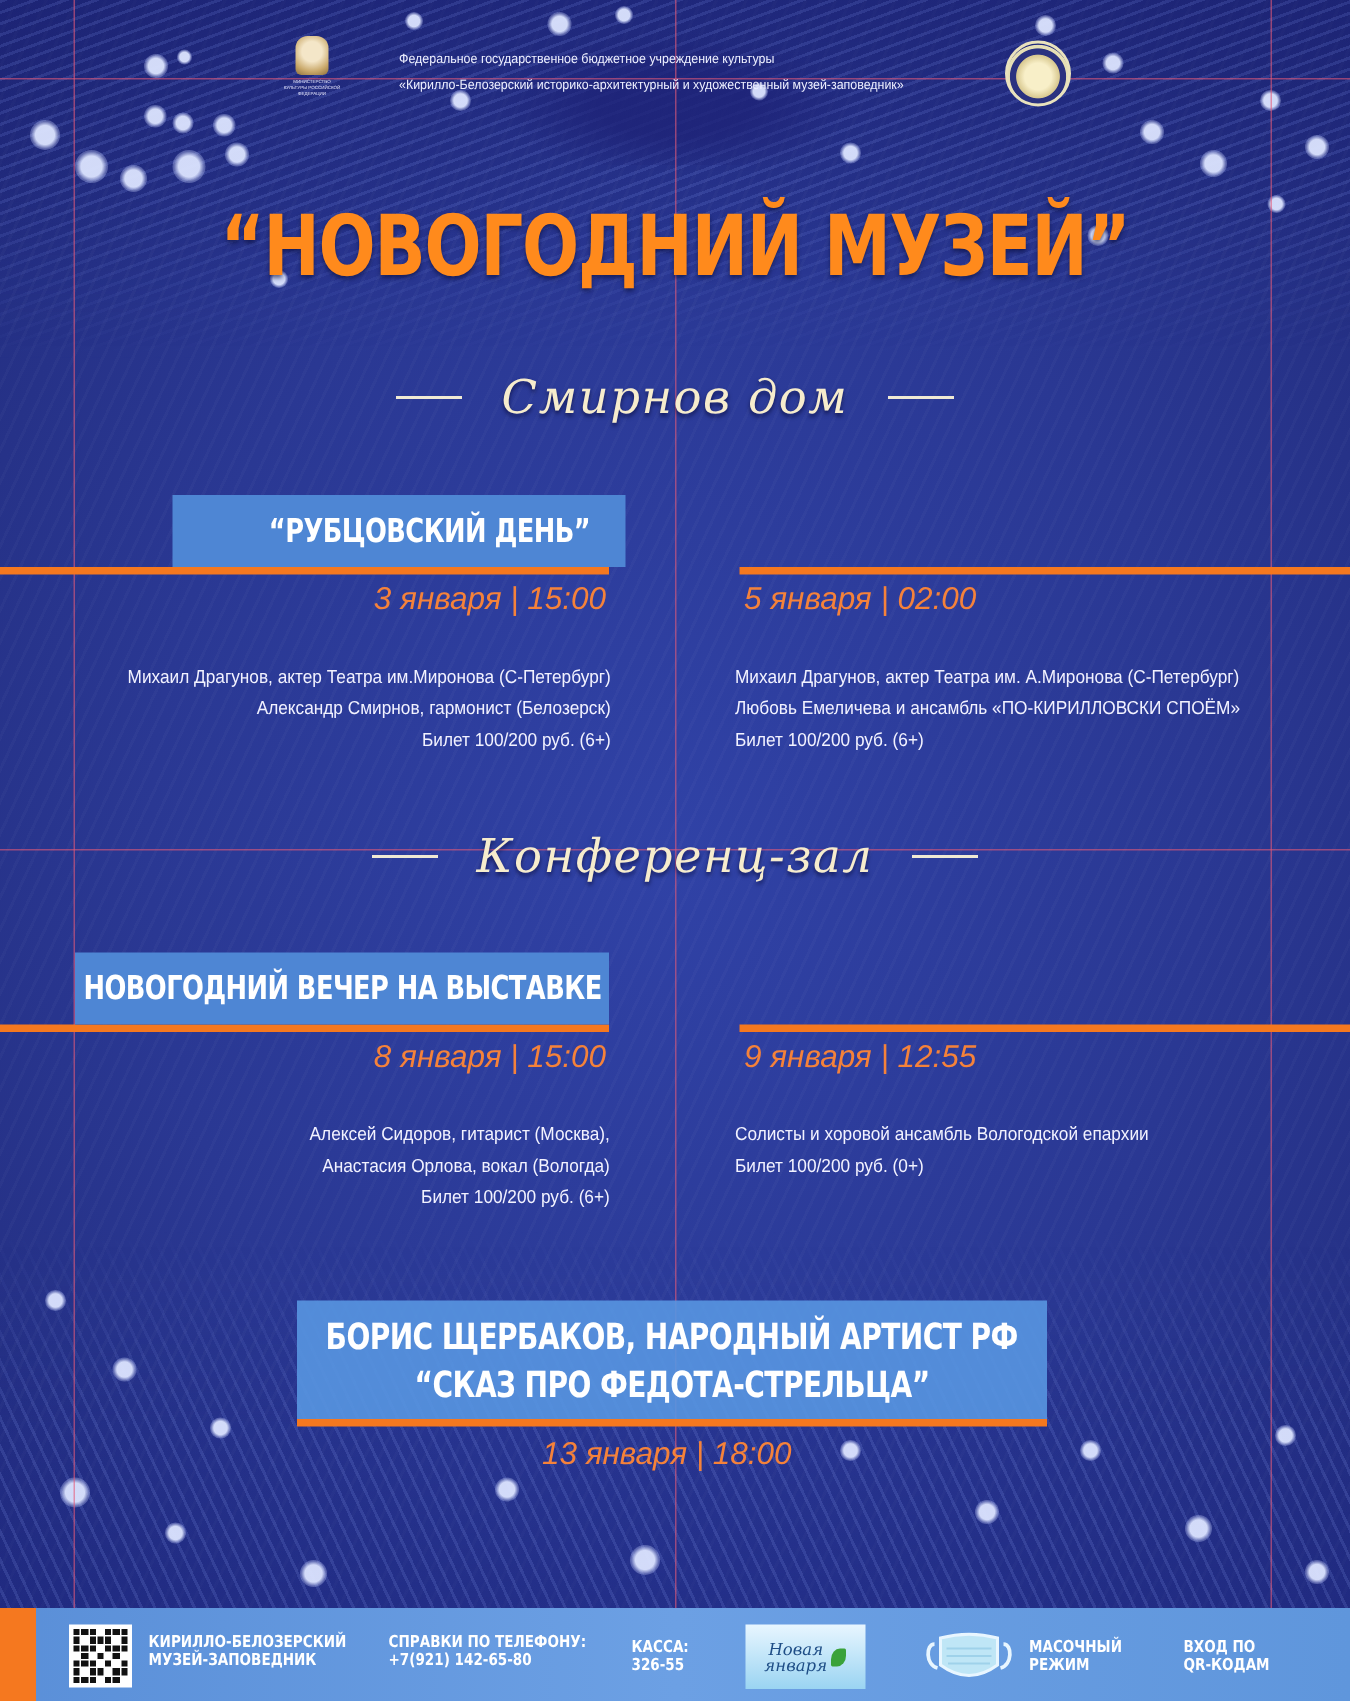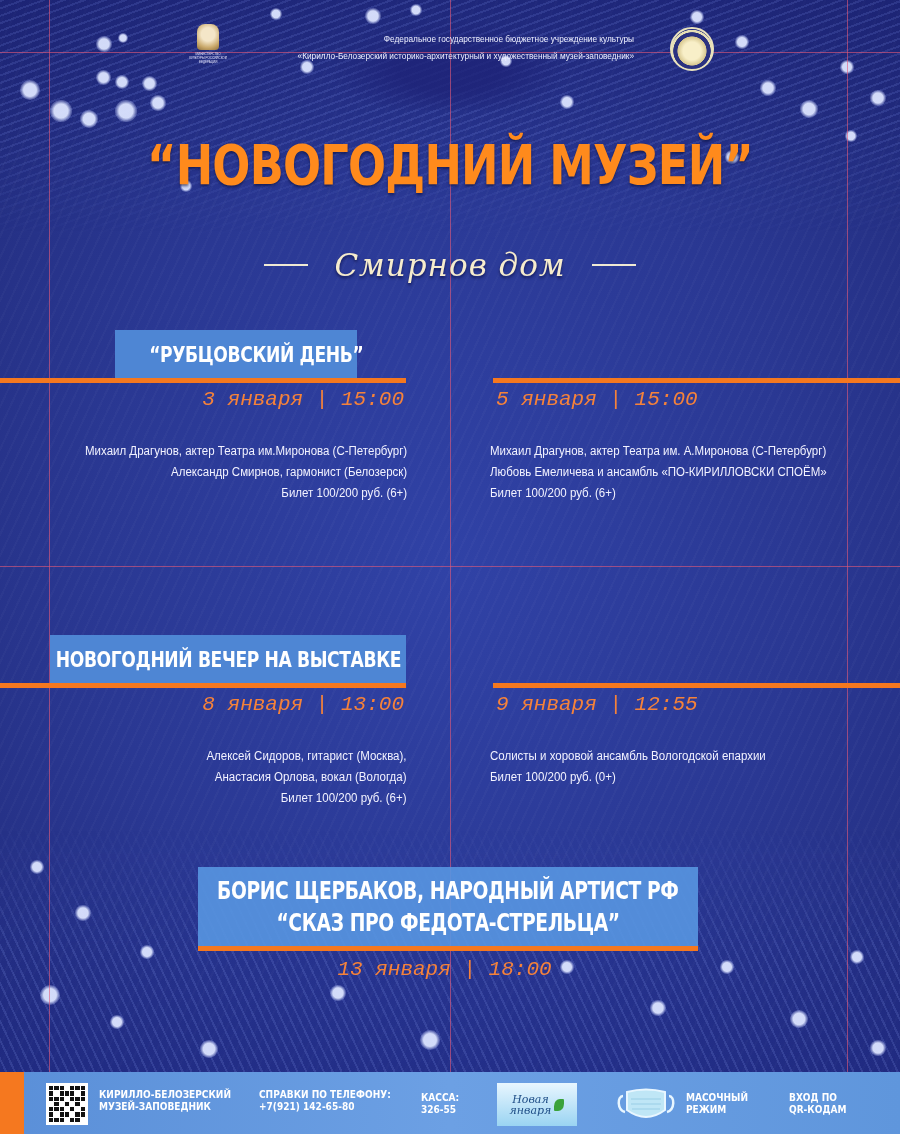--- a/index.html
+++ b/index.html
@@ -49,21 +49,21 @@
   .emblem-left {
     position: absolute; left: 188px; top: 24px; width: 40px; height: 40px;
     display: flex; flex-direction: column; align-items: center;
   }
   .emblem-left .eagle {
     width: 22px; height: 28px; border-radius: 8px 8px 4px 4px;
     background: radial-gradient(circle at 50% 40%, #f4e6c8 0 35%, #c9a86a 70%, #8b6d3a 100%);
   }
   .emblem-left .caption { font-size: 3px; line-height: 4px; color: #e8e8ff; text-align: center; margin-top: 2px; }
   .header-org {
-    position: absolute; left: 250px; top: 31px; width: 400px; text-align: right;
+    position: absolute; left: 250px; top: 31px; width: 400px; text-align: left;
     font-family: "Liberation Sans Narrow", "Liberation Sans", sans-serif;
     font-size: 9px; line-height: 17px; color: #eef0ff;
   }
   .header-org div { white-space: nowrap; transform: scaleX(0.92); }
   .emblem-right {
     position: absolute; left: 670px; top: 27px; width: 44px; height: 44px; border-radius: 50%;
     background: radial-gradient(circle at 50% 55%, #f8efc8 0 30%, #d8c890 48%, #2b3280 50% 62%, #e6dfb5 64% 70%, rgba(0,0,0,0) 72%);
     border: 2px solid #e9e2bd;
   }
 
@@ -93,21 +93,21 @@
     position: absolute; background: #4e86d4; height: 48px;
     display: flex; align-items: center; justify-content: center;
   }
   .event-banner .t {
     font-family: "DejaVu Sans", sans-serif; font-weight: bold;
     font-size: 22px; color: #fff; white-space: nowrap;
     transform: scaleX(0.78); transform-origin: 50% 50%;
     letter-spacing: -0.5px;
   }
   .date {
-    position: absolute; font-family: Liberation Mono, monospace; font-style: italic;
+    position: absolute; font-family: Liberation Sans, sans-serif; font-style: italic;
     font-size: 21px; color: #f5823a; white-space: nowrap;
   }
   .details {
     position: absolute; font-family: "Liberation Sans", sans-serif;
     font-size: 12.5px; line-height: 21px; color: #f2f2ff;
   }
   .details div { white-space: nowrap; }
   .details.right-align { text-align: right; }
   .details.right-align div { transform-origin: 100% 50%; transform: scaleX(0.92); }
   .details.left-align div { transform-origin: 0 50%; transform: scaleX(0.92); }
@@ -228,45 +228,50 @@
 
   <div class="section-heading" style="top:247px">
     <div class="dash"></div>
     <div class="label">Смирнов дом</div>
     <div class="dash"></div>
   </div>
 
   <div class="orange-rule" style="left:0;top:378px;width:406px"></div>
   <div class="orange-rule" style="left:493px;top:378px;width:407px"></div>
 
-  <div class="event-banner" style="left:115px;top:330px;width:242px">
+  <div class="event-banner" style="left:115px;top:330px;width:302px">
     <div class="t" style="margin-left:40px">“РУБЦОВСКИЙ ДЕНЬ”</div>
   </div>
   <div class="date" style="right:496px;top:388px">3 января | 15:00</div>
   <div class="details right-align" style="right:493px;top:441px">
     <div>Михаил Драгунов, актер Театра им.Миронова (С-Петербург)</div>
     <div>Александр Смирнов, гармонист (Белозерск)</div>
     <div>Билет 100/200 руб. (6+)</div>
   </div>
 
-  <div class="date" style="left:496px;top:388px">5 января | 15:00</div>
+  <div class="date" style="left:496px;top:388px">5 января | 02:00</div>
   <div class="details left-align" style="left:490px;top:441px">
     <div>Михаил Драгунов, актер Театра им. А.Миронова (С-Петербург)</div>
     <div>Любовь Емеличева и ансамбль «ПО-КИРИЛЛОВСКИ СПОЁМ»</div>
     <div>Билет 100/200 руб. (6+)</div>
   </div>
 
+  <div class="section-heading" style="top:553px">
+    <div class="dash"></div>
+    <div class="label">Конференц-зал</div>
+    <div class="dash"></div>
+  </div>
 
   <div class="orange-rule" style="left:0;top:683px;width:406px"></div>
   <div class="orange-rule" style="left:493px;top:683px;width:407px"></div>
 
   <div class="event-banner" style="left:50px;top:635px;width:356px">
     <div class="t">НОВОГОДНИЙ ВЕЧЕР НА ВЫСТАВКЕ</div>
   </div>
-  <div class="date" style="right:496px;top:693px">8 января | 13:00</div>
+  <div class="date" style="right:496px;top:693px">8 января | 15:00</div>
   <div class="details right-align" style="right:493px;top:746px">
     <div>Алексей Сидоров, гитарист (Москва),</div>
     <div>Анастасия Орлова, вокал (Вологда)</div>
     <div>Билет 100/200 руб. (6+)</div>
   </div>
 
   <div class="date" style="left:496px;top:693px">9 января | 12:55</div>
   <div class="details left-align" style="left:490px;top:746px">
     <div>Солисты и хоровой ансамбль Вологодской епархии</div>
     <div>Билет 100/200 руб. (0+)</div>

